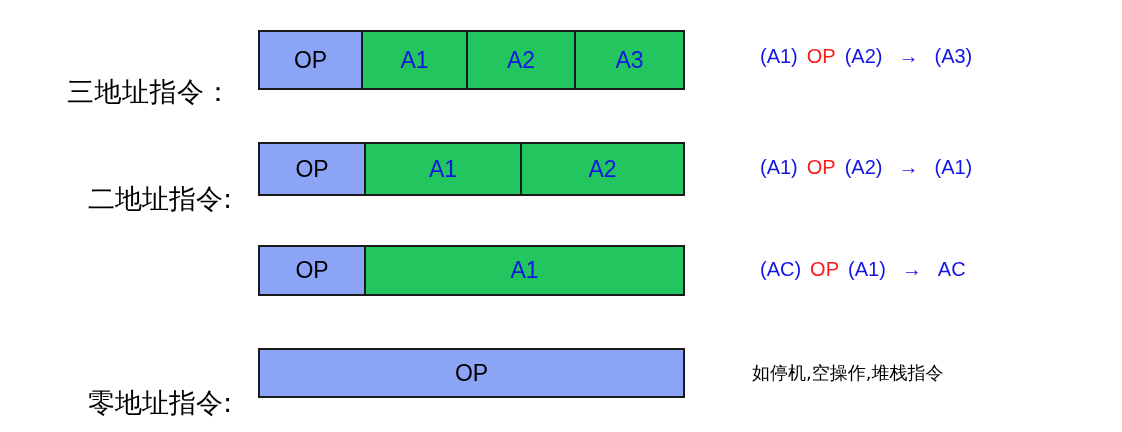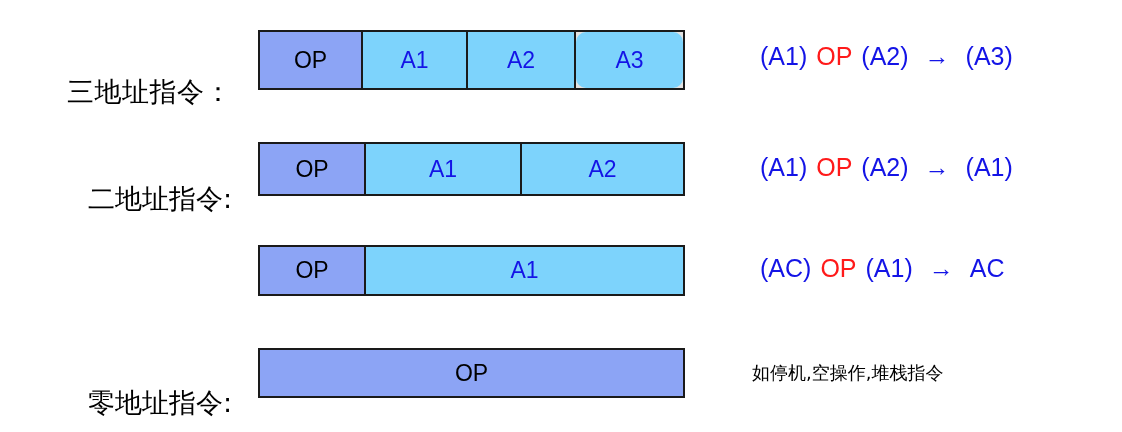--- a/index.html
+++ b/index.html
@@ -67,21 +67,21 @@
     background: #E3E3E3;
   }
   .cell {
     box-sizing: border-box;
     display: flex;
     align-items: center;
     justify-content: center;
     font-size: 23px;
     line-height: 1;
     border-right: 2px solid #1a1a1a;
-    background: #7dd3fc;
+    background: #22c55e;
     color: #1414e6;
     overflow: hidden;
     white-space: nowrap;
   }
   .cell:last-child {
     border-right: none;
   }
   .cell.op {
     background: #8CA4F5;
     color: #000000;
@@ -89,21 +89,21 @@
 
   
   .expr {
     position: absolute;
     top: 0;
     left: 760px;
     width: 360px;
     height: 100%;
     display: flex;
     align-items: center;
-    font-size: 25px;
+    font-size: 20px;
     line-height: 1;
     white-space: nowrap;
     color: #1414e6;
   }
   .row-0 .expr { top: -4px; }
   .row-1 .expr { top: -2px; }
   .row-2 .expr { top: -2px; text-align: center; }
 
   .expr .tok { color: #1414e6; }
   .expr .tok-op { color: #ff1a1a; }
@@ -128,21 +128,21 @@
 </head>
 <body>
 
 <div id="diagram">
     <div class="row row-0">
       <div class="row-label">三地址指令：</div>
       <div class="bar">
         <div class="cell op" style="width: 103px; flex: 0 0 103px;">OP</div>
         <div class="cell" style="width: 105px; flex: 0 0 105px;">A1</div>
         <div class="cell" style="width: 108px; flex: 0 0 108px;">A2</div>
-        <div class="cell" style="width: 107px; flex: 0 0 107px; border-radius: 10px;">A3</div>
+        <div class="cell" style="width: 107px; flex: 0 0 107px;">A3</div>
       </div>
       <div class="expr">
         <span class="tok">(A1)</span>
         <span class="sp"></span>
         <span class="tok-op">OP</span>
         <span class="sp"></span>
         <span class="tok">(A2)</span>
         <span class="sp-wide"></span>
         <span class="tok-arrow">→</span>
         <span class="sp-wide"></span>

